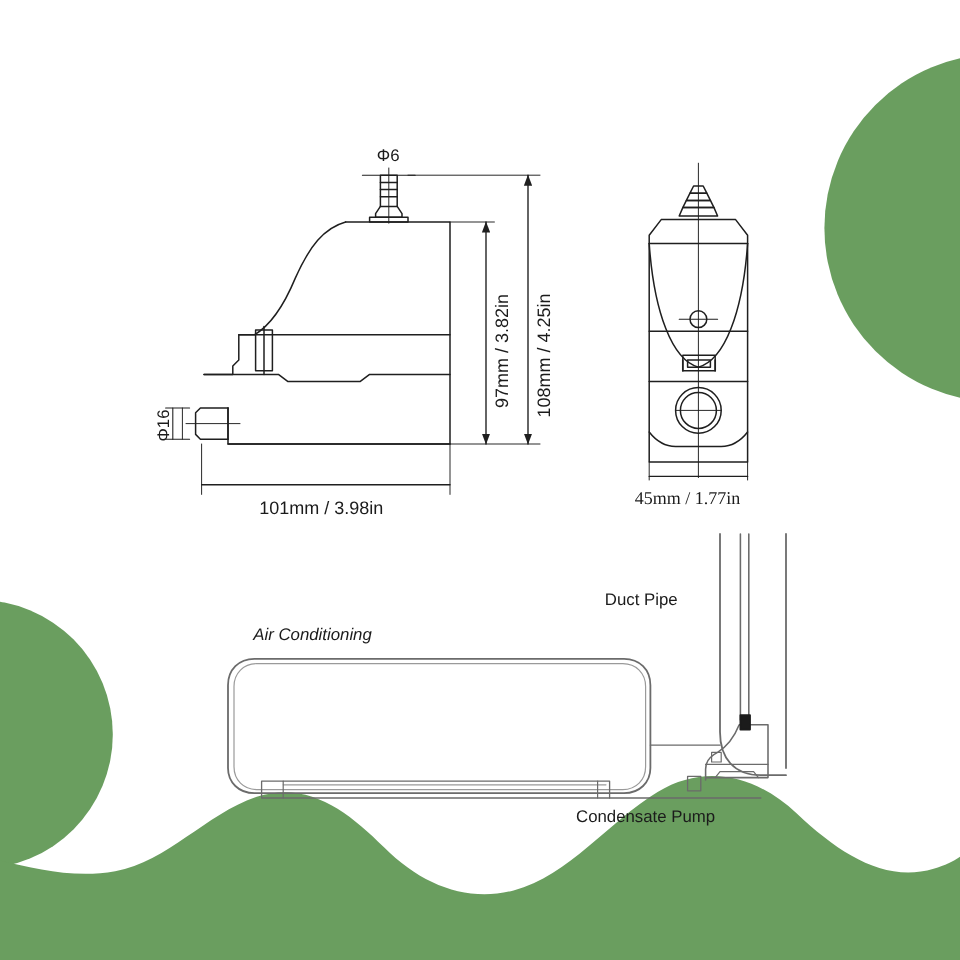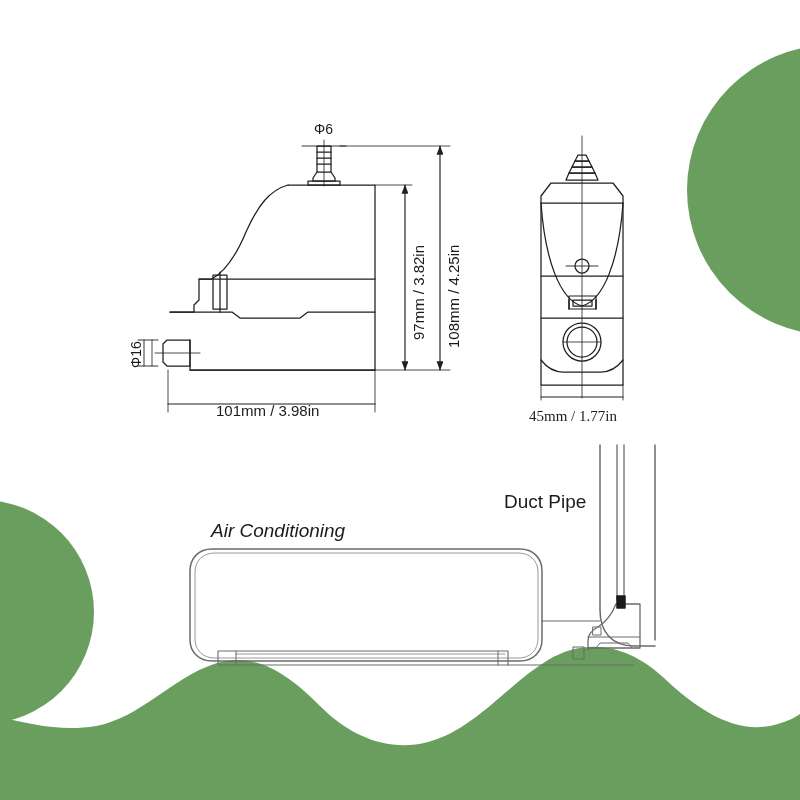--- a/index.html
+++ b/index.html
@@ -33,21 +33,21 @@
   .label-layer { pointer-events: none; }
   .lbl {
     position: absolute;
     font-family: "Liberation Sans", sans-serif;
     color: #1b1b1b;
     white-space: nowrap;
     line-height: 1;
   }
   .lbl-dim    { font-size: 15px; letter-spacing: 0px; }
   .lbl-dia    { font-size: 14px; }
-  .lbl-callout{ font-size: 19px; }
+  .lbl-callout{ font-size: 14px; }
   .rot90 {
     transform: rotate(-90deg);
     transform-origin: 0 0;
   }
 </style>
 </head>
 <body>
 
 <div id="sheet">
 
@@ -244,23 +244,24 @@
   <div class="label-layer">
 
     <span class="lbl lbl-dia" style="left:314px; top:122px;">Φ6</span>
 
     <span class="lbl lbl-dia rot90" style="left:129px; top:368px;">Φ16</span>
 
     <span class="lbl lbl-dim rot90" style="left:411px; top:340px;">97mm / 3.82in</span>
 
     <span class="lbl lbl-dim rot90" style="left:446px; top:348px;">108mm / 4.25in</span>
 
-    <span class="lbl lbl-dim" style="left:216px; top:403px;">101mm / 3.98in</span>
+    <span class="lbl lbl-dim" style="left:216px; top:416px;">101mm / 3.98in</span>
 
     <span class="lbl lbl-dim" style="left:529px; top:409px;font-family:Liberation Serif, serif;">45mm / 1.77in</span>
 
     <span class="lbl lbl-callout" style="left:211px; top:521px;font-style:italic;">Air Conditioning</span>
 
     <span class="lbl lbl-callout" style="left:504px; top:492px;">Duct Pipe</span>
 
+    <span class="lbl lbl-callout" style="left:480px; top:673px;">Condensate Pump</span>
   </div>
 
 </div>
 
 </body></html>

